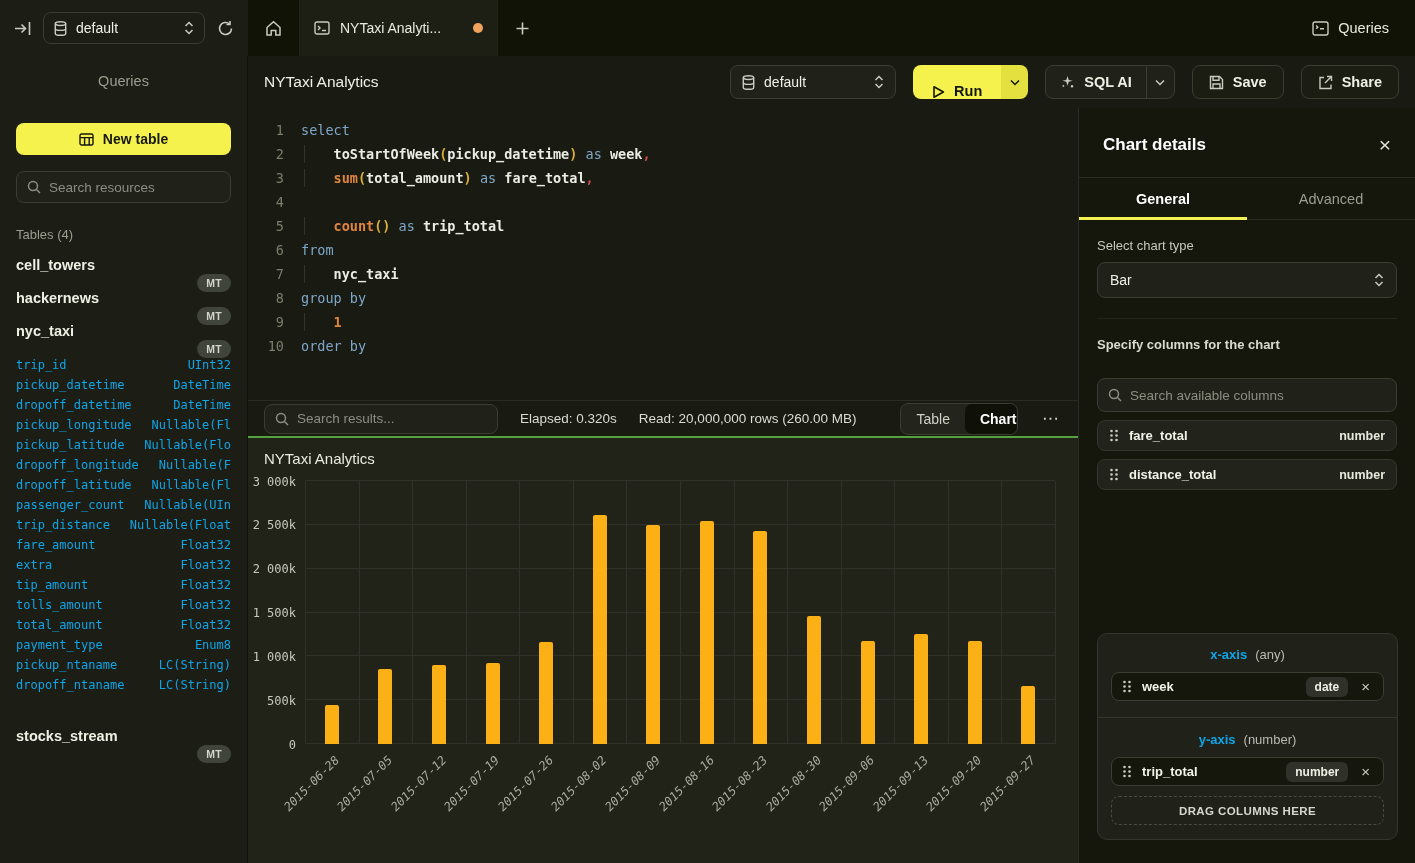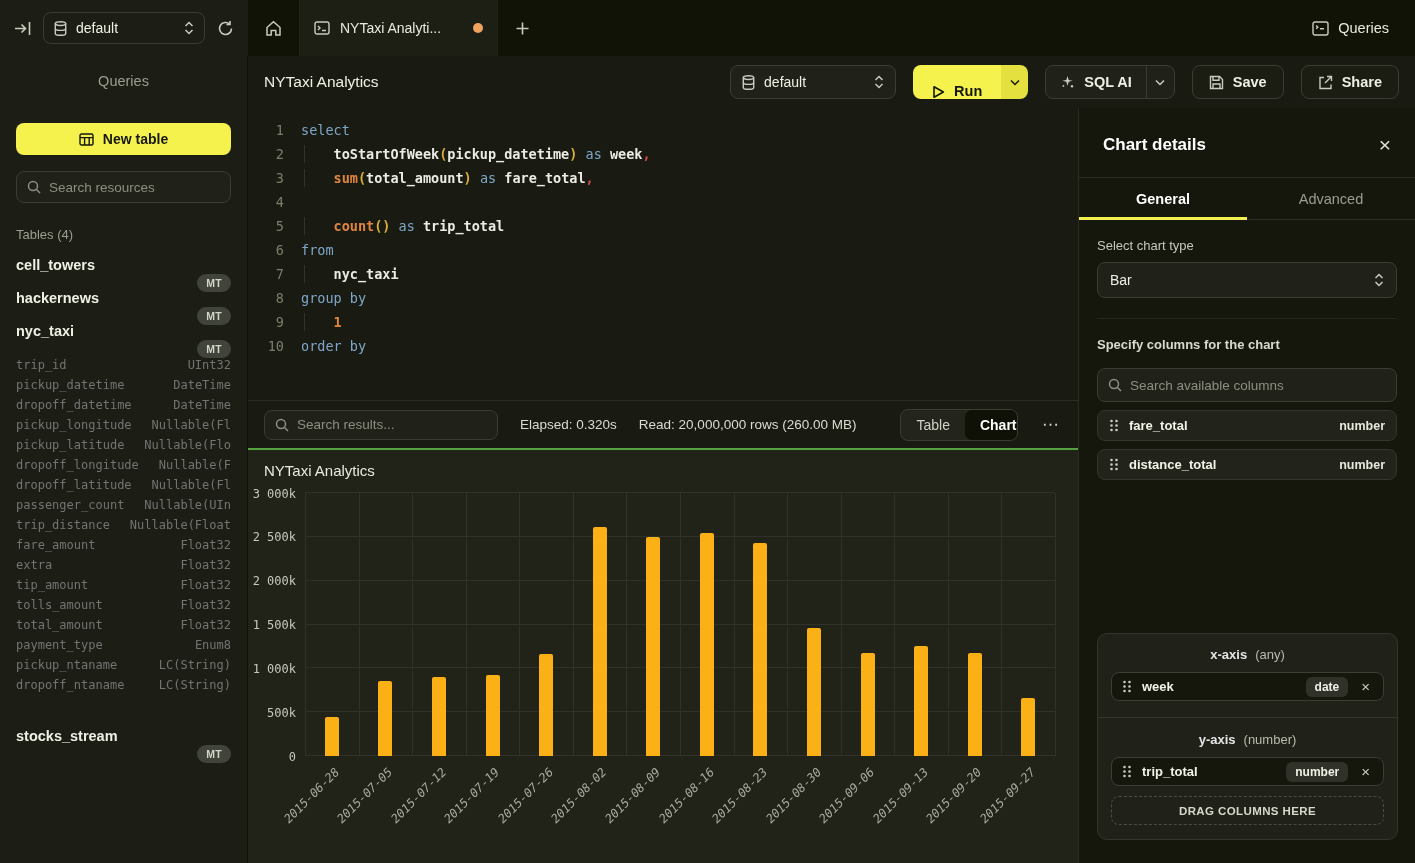--- a/index.html
+++ b/index.html
@@ -36,21 +36,21 @@
   .side-search { margin:16px 16px 0; }
   .side-search input, .res-search input, .panel-search input { border:none; outline:none; background:transparent; color:#eef0e4; font-size:13.5px; width:100%; font-family:inherit; }
   .side-search input::placeholder, .res-search input::placeholder, .panel-search input::placeholder { color:#8c8e80; }
   .tables-label { margin:24px 16px 6px; color:#9b9d8f; font-size:13px; }
   .tables-list { flex:1; overflow:hidden; }
   .table-row { height:33px; padding:0 16px; display:flex; align-items:center; justify-content:space-between; cursor:pointer; }
   .t-name { font-size:14.5px; font-weight:600; color:#eef0e4; }
   .mt-badge { background:#41443a; color:#d3d5c9; border-radius:10px; font-size:10.5px; font-weight:700; padding:3px 9px; letter-spacing:.3px;margin-top:37px; }
   .engine-line { padding:3px 16px 9px; color:#9b9d8f; font-size:13px; }
   .cols { padding:8px 16px 10px; }
-  .col-row { display:flex; justify-content:space-between; gap:16px; font-family:"DejaVu Sans Mono", monospace; font-size:12px; line-height:20px; color:#737373; white-space:nowrap; overflow:hidden; }
+  .col-row { display:flex; justify-content:space-between; gap:16px; font-family:"DejaVu Sans Mono", monospace; font-size:12px; line-height:20px; color:#0ea5e9; white-space:nowrap; overflow:hidden; }
   .col-type { overflow:hidden; }
   .gap-top { margin-top:14px; }
 
   
   .right-of-sidebar { flex:1; display:flex; flex-direction:column; min-width:0; background:#191b12; }
   .main-header { height:52px; flex:0 0 auto; display:flex; align-items:center; padding:0 16px; gap:17px; }
   .mh-title { flex:1; font-size:15.5px; color:#eef0e4; }
   .hdr-select { width:166px; height:34px; border:1px solid #3b3d32; background:#20221a; border-radius:8px; display:flex; align-items:center; gap:9px; padding:0 11px; color:#eef0e4; font-size:14px; cursor:pointer; }
   .hdr-select .lbl { flex:1; }
   .run-btn { display:flex; height:34px; border-radius:8px; overflow:hidden; cursor:pointer; }
@@ -69,21 +69,21 @@
   .ln { width:28px; flex:0 0 auto; text-align:right; color:#7b7e6c; margin-left:8px; }
   .lc { position:relative; margin-left:17px; white-space:pre; font-weight:600; }
   .lc .guide { position:absolute; left:3px; top:3px; bottom:3px; width:1px; background:#32342a; }
   .tok-kw { color:#7fa6c9; font-weight:400; }
   .tok-id { color:#ececе6; color:#ececE6; }
   .tok-fn { color:#e0853f; }
   .tok-pa { color:#d8ae35; }
   .tok-cm { color:#cf4d4d; }
   .tok-num { color:#e0853f; }
 
-  .results-bar { height:48px; flex:0 0 auto; border-top:1px solid #2a2c21; display:flex; align-items:center; padding:0 16px; gap:22px; }
+  .results-bar { height:36px; flex:0 0 auto; border-top:1px solid #2a2c21; display:flex; align-items:center; padding:0 16px; gap:22px; }
   .res-search { width:234px; flex:0 0 auto; height:30px; }
   .res-info { font-size:13.5px; color:#dadcd0; white-space:nowrap; }
   .res-spacer { flex:1; }
   .toggle { display:flex; height:32px; border:1px solid #3b3d32; border-radius:8px; overflow:hidden; background:#23251c; }
   .tg { padding:0 15px; display:flex; align-items:center; font-size:14px; color:#cfd1c5; cursor:pointer; }
   .tg.active { background:#0f1106; color:#ffffff; font-weight:600; border-radius:7px; }
   .more-btn { color:#cfd1c5; font-size:17px; cursor:pointer; padding:0 2px; letter-spacing:1px; }
 
   .chart-panel { flex:1; position:relative; background:#212318; border-top:2px solid #54a33f; min-height:0; }
   .chart-title { position:absolute; left:16px; top:12px; font-size:15px; color:#e8eadd; }
@@ -101,28 +101,28 @@
   .dp-title { font-size:17px; font-weight:700; color:#ffffff; }
   .dp-close { color:#dfe1d5; font-size:21px; line-height:1; cursor:pointer; }
   .dp-tabs { display:flex; height:43px; border-top:1px solid #2a2c21; border-bottom:1px solid #2a2c21; flex:0 0 auto; }
   .dp-tab { flex:1; display:flex; align-items:center; justify-content:center; font-size:14.5px; color:#9b9d8f; position:relative; cursor:pointer; }
   .dp-tab.active { color:#ffffff; font-weight:600; }
   .dp-tab.active::after { content:""; position:absolute; left:0; right:0; bottom:-1px; height:3px; background:#f2f151; }
   .dp-content { padding:18px; }
   .dp-label { font-size:13px; color:#c6c8bb; margin-bottom:9px; }
   .dp-select { height:36px; border:1px solid #3b3d32; background:#20221a; border-radius:8px; display:flex; align-items:center; justify-content:space-between; padding:0 12px; color:#eef0e4; font-size:14px; cursor:pointer; }
   .dp-sep { border-top:1px solid #24261c; margin:20px 0 18px; }
-  .dp-label2 { font-size:13px; font-weight:600; color:#d8dace; margin-bottom:16px; }
+  .dp-label2 { font-size:13px; font-weight:600; color:#d8dace; margin-bottom:26px; }
   .panel-search { height:34px; }
   .avail-row { height:31px; margin-top:8px; background:#22241b; border:1px solid #34362b; border-radius:8px; display:flex; align-items:center; gap:10px; padding:0 11px; cursor:grab; }
   .avail-name { flex:1; font-size:13px; font-weight:700; color:#f1f3e7; }
   .avail-type { font-size:12.5px; font-weight:600; color:#e6e8dc; }
   .axes-box { position:absolute; left:18px; right:17px; bottom:23px; background:#20221a; border:1px solid #34362b; border-radius:10px; padding:13px 13px 14px; }
   .axis-head { display:flex; align-items:center; justify-content:center; gap:8px; margin-bottom:10px; }
-  .axis-name { font-size:13px; font-weight:700; color:#e5e5e5; }
+  .axis-name { font-size:13px; font-weight:700; color:#0ea5e9; }
   .axis-hint { font-size:13px; color:#b9bbae; }
   .chip { height:29px; background:#15170d; border:1px solid #3c3e33; border-radius:8px; display:flex; align-items:center; gap:10px; padding:0 10px; }
   .chip-name { flex:1; font-size:13px; font-weight:700; color:#f1f3e7; }
   .chip-type { background:#30322a; border-radius:6px; padding:3px 9px; font-size:12px; font-weight:700; color:#eef0e4; }
   .chip-x { color:#c9cbbf; font-size:15px; cursor:pointer; padding:0 3px; }
   .axis-sep { border-top:1px solid #34362b; margin:16px -13px 14px; }
   .drop-zone { margin-top:10px; height:29px; border:1.5px dashed #4a4c41; border-radius:8px; display:flex; align-items:center; justify-content:center; font-size:11.5px; font-weight:700; letter-spacing:.4px; color:#d6d8cc; }
 </style>
 </head>
 <body>

